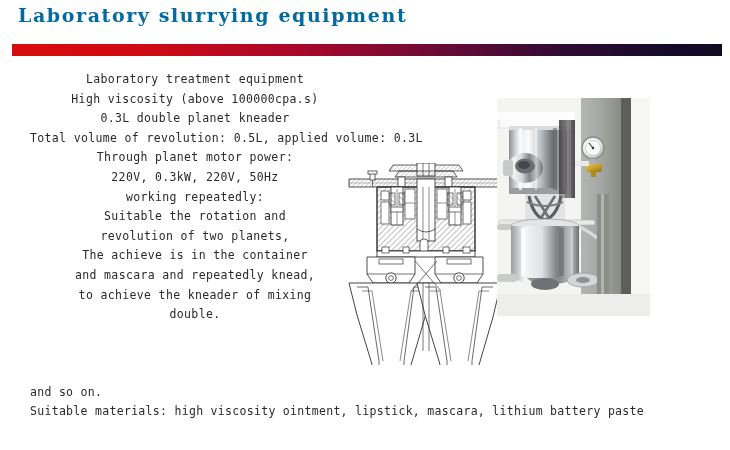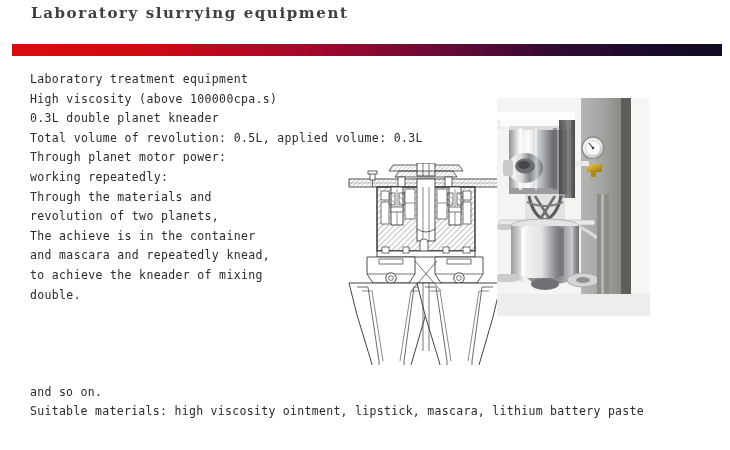--- a/index.html
+++ b/index.html
@@ -12,27 +12,27 @@
     height: 450px;
     position: relative;
     overflow: hidden;
     font-family: "DejaVu Sans Mono", "Liberation Mono", monospace;
     color: #2a2a2a;
   }
 
   
   #page-title {
     position: absolute;
-    left: 31px;
+    left: 18px;
     top: 4px;
     font-family: "DejaVu Serif", "Liberation Serif", serif;
     font-weight: bold;
-    font-size: 15px;
+    font-size: 19px;
     letter-spacing: 1.6px;
-    color: #404040;
+    color: #0369a1;
     white-space: nowrap;
   }
 
   
   #divider {
     position: absolute;
     left: 12px;
     top: 44px;
     width: 710px;
     height: 12px;
@@ -52,20 +52,21 @@
     left: 30px;
     top: 70px;
     width: 330px;
     font-size: 11.5px;
     line-height: 19.6px;
     letter-spacing: 0.35px;
     white-space: nowrap;
   }
   #spec-list .spec-line {
     display: block;
+    text-align: center;
   }
 
   
   #footer-note {
     position: absolute;
     left: 30px;
     top: 383px;
     width: 680px;
     font-size: 11.5px;
     line-height: 19px;
@@ -101,22 +102,23 @@
 <div id="page-title">Laboratory slurrying equipment</div>
 
 <div id="divider"></div>
 
 <div id="spec-list">
   <span class="spec-line">Laboratory treatment equipment</span>
   <span class="spec-line">High viscosity (above 100000cpa.s)</span>
   <span class="spec-line">0.3L double planet kneader</span>
   <span class="spec-line">Total volume of revolution: 0.5L, applied volume: 0.3L</span>
   <span class="spec-line">Through planet motor power:</span>
+  <span class="spec-line">220V, 0.3kW, 220V, 50Hz</span>
   <span class="spec-line">working repeatedly:</span>
-  <span class="spec-line">Through the materials and</span>
+  <span class="spec-line">Suitable the rotation and</span>
   <span class="spec-line">revolution of two planets,</span>
   <span class="spec-line">The achieve is in the container</span>
   <span class="spec-line">and mascara and repeatedly knead,</span>
   <span class="spec-line">to achieve the kneader of mixing</span>
   <span class="spec-line">double.</span>
 </div>
 
 <div id="technical-drawing">
 <svg viewBox="0 0 178 202" width="178" height="202" xmlns="http://www.w3.org/2000/svg">
   <defs>

